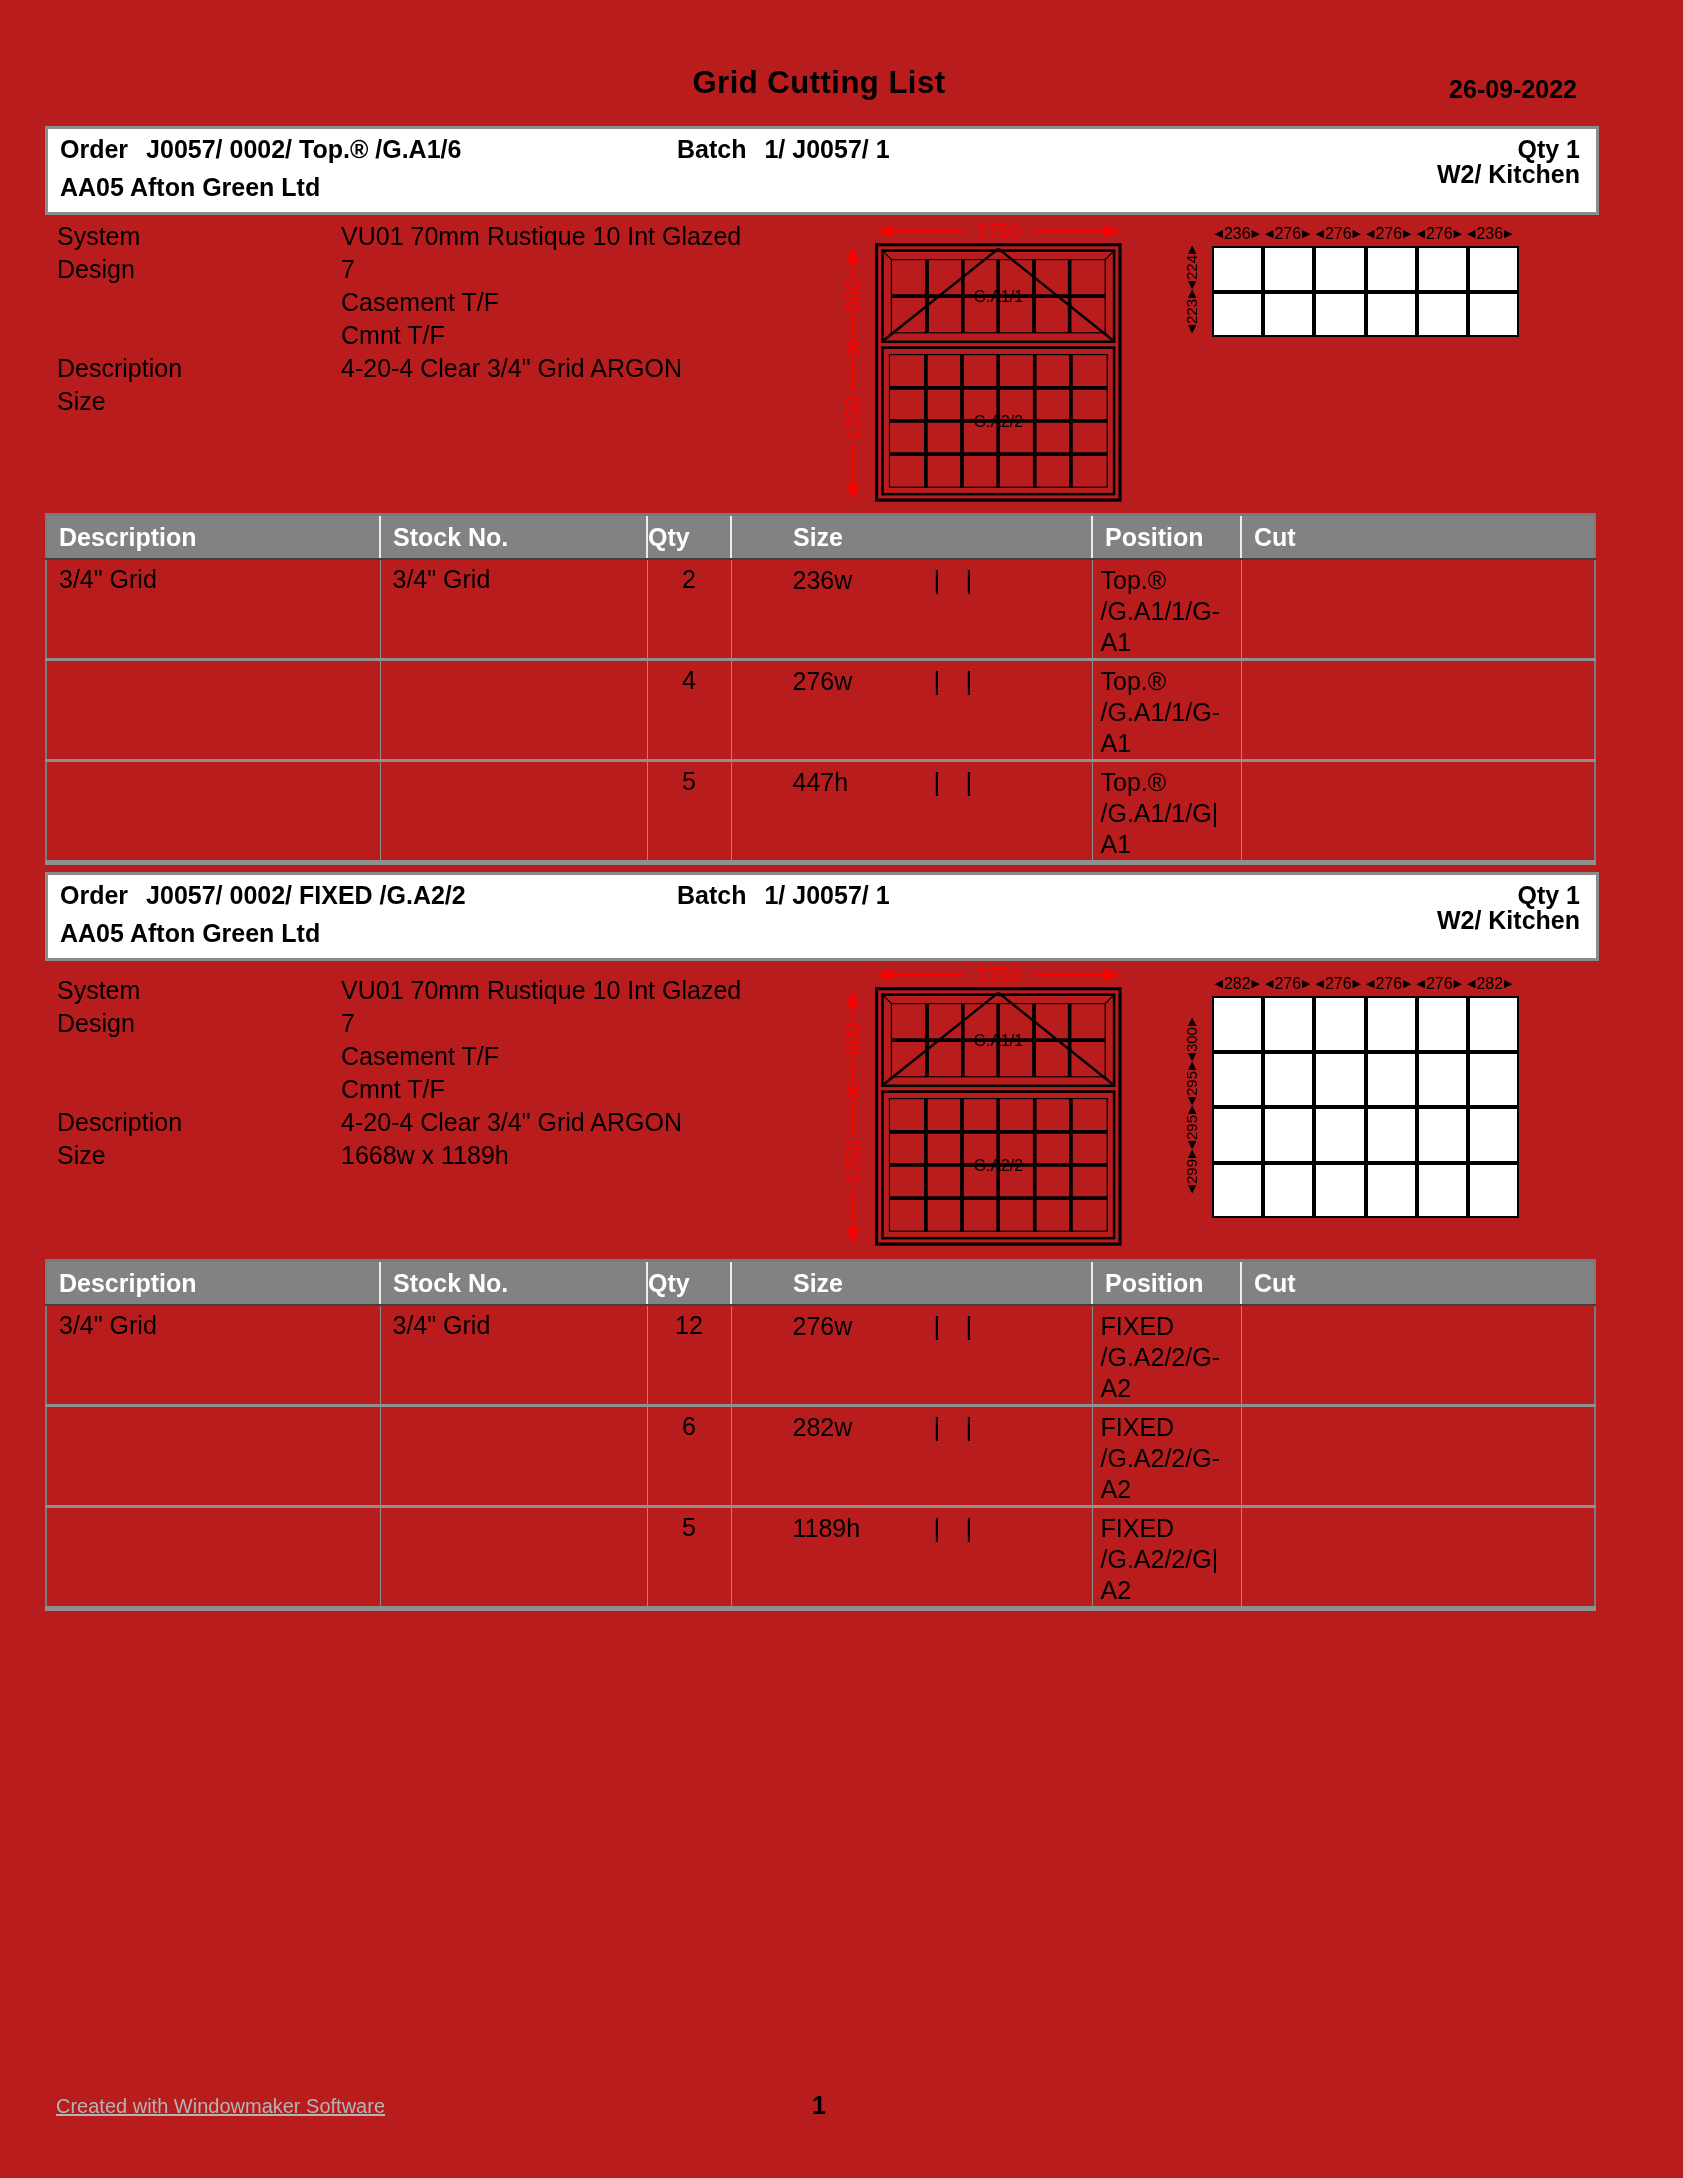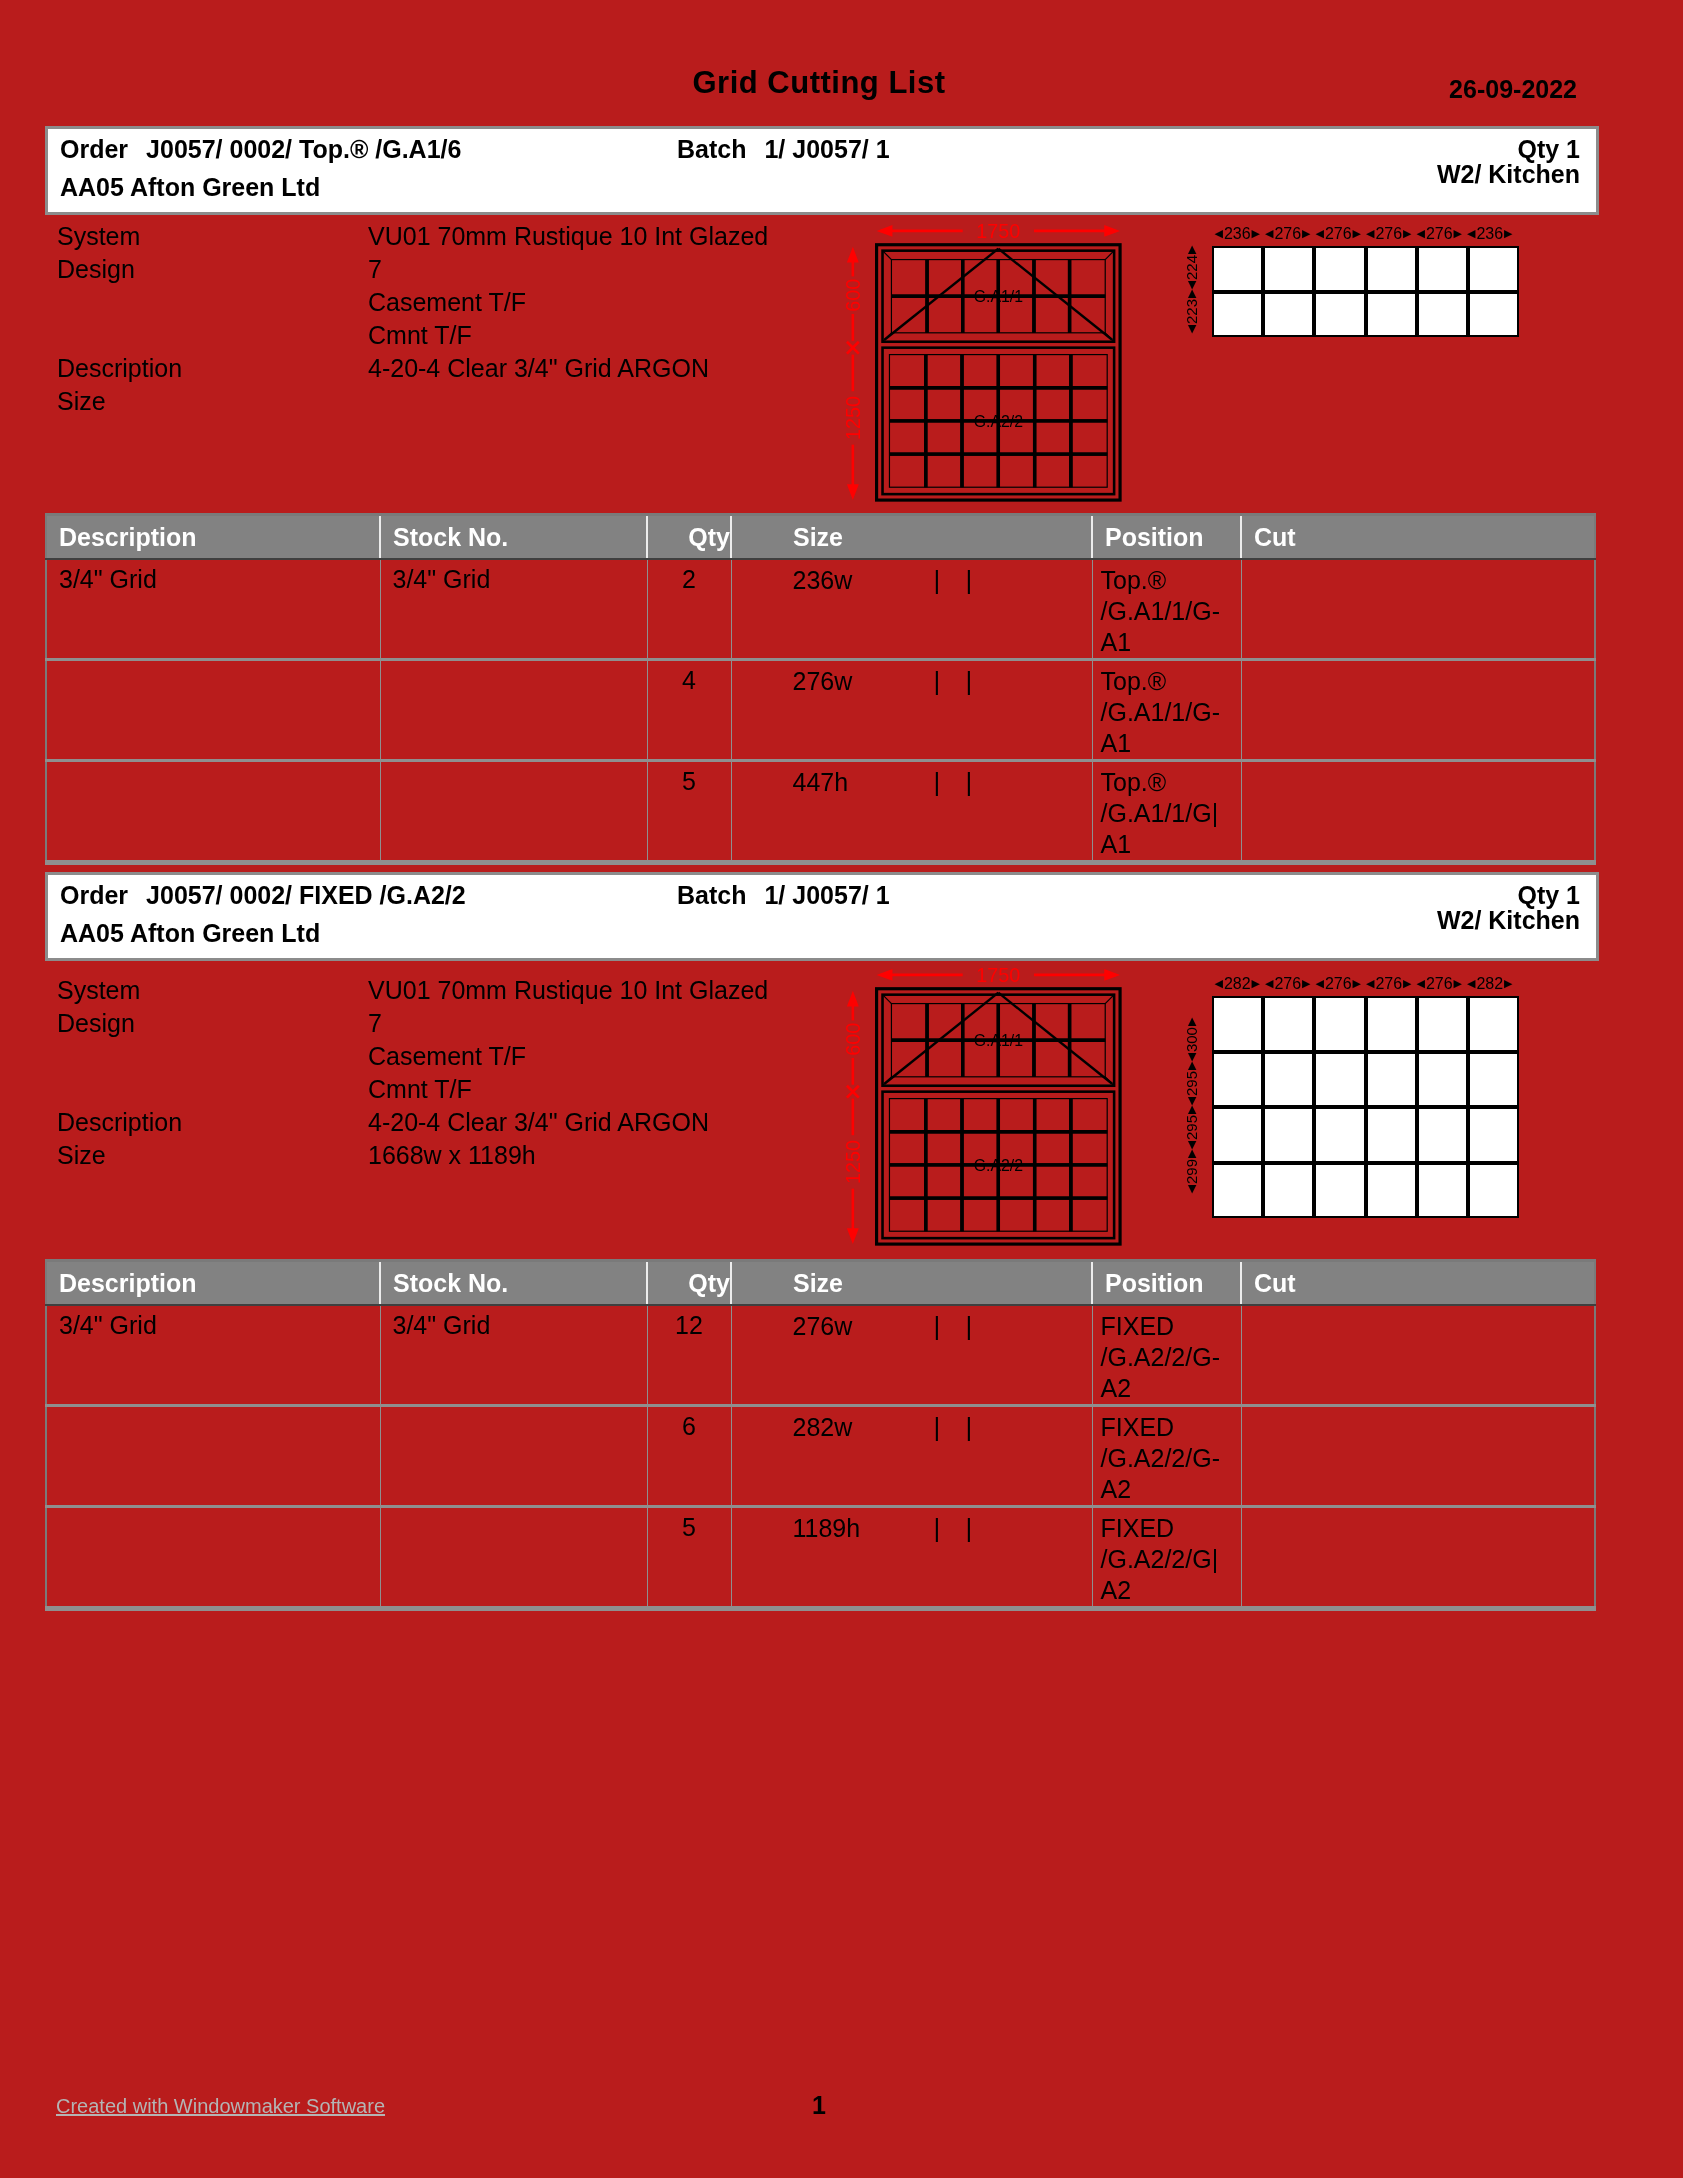--- a/index.html
+++ b/index.html
@@ -17,21 +17,21 @@
   .ob-txt{position:absolute;font-size:25px;font-weight:bold;white-space:nowrap;}
   .ob-l1{top:6px;left:12px;}
   .ob-batch{top:6px;left:629px;}
   .ob-r1{top:6px;right:16px;left:auto;}
   .ob-l2{top:44px;left:12px;}
   .ob-r2{top:31px;right:16px;left:auto;}
   .ob-gap{display:inline-block;width:18px;}
 
   
   .info{position:absolute;left:57px;width:772px;font-size:25px;}
-  .info .irow{display:flex;height:33px;line-height:33px;gap:27px;}
+  .info .irow{display:flex;height:33px;line-height:33px;}
   .info .lbl{width:284px;flex:none;}
   .info .val{flex:1;white-space:nowrap;}
 
   
   .win{position:absolute;left:837px;}
   .win line,.win path.frame{stroke-linecap:butt;}
   .red line{stroke:#ff0000;stroke-width:2.6;}
   .red polygon{fill:#ff0000;}
   .red text{fill:#ff0000;font-size:20px;font-family:"Liberation Sans",sans-serif;}
   .blk rect{fill:none;stroke:#000;}
@@ -59,21 +59,21 @@
   .grid-box div{background:#fff;}
 
   
   .cut-table{position:absolute;left:45px;width:1549px;border-collapse:collapse;
              table-layout:fixed;font-size:25px;
              border:2px solid #7a7a7a;border-top:3px solid #7a7a7a;border-bottom:5px solid #8f8f8f;}
   .cut-table th{background:#828282;color:#fff;text-align:left;font-weight:bold;
                 height:42px;padding:0 0 0 12px;border-right:2px solid #ececec;
                 border-bottom:2px solid #3f3f3f;}
   .cut-table th:last-child{border-right:none;}
-  .cut-table th.h-qty{text-align:right;padding-left:0;}
+  .cut-table th.h-qty{text-align:left;padding-left:0;}
   .cut-table th.h-size{padding-left:61px;}
   .cut-table td{vertical-align:top;border-right:1px solid #8f8f8f;
                 padding:5px 8px 0 12px;height:91px;}
   .cut-table td:last-child{border-right:none;}
   .cut-table tbody tr + tr td{border-top:3px solid #8f8f8f;}
   td.c-qty{text-align:center;padding-left:0;padding-right:0;}
   td.c-size{padding-left:61px;white-space:nowrap;}
   .size-val{display:inline-block;min-width:141px;}
   .size-mark{font-size:26px;letter-spacing:9px;font-weight:400;}
   td.c-pos{white-space:pre-line;line-height:31px;padding-left:8px;padding-right:2px;}

